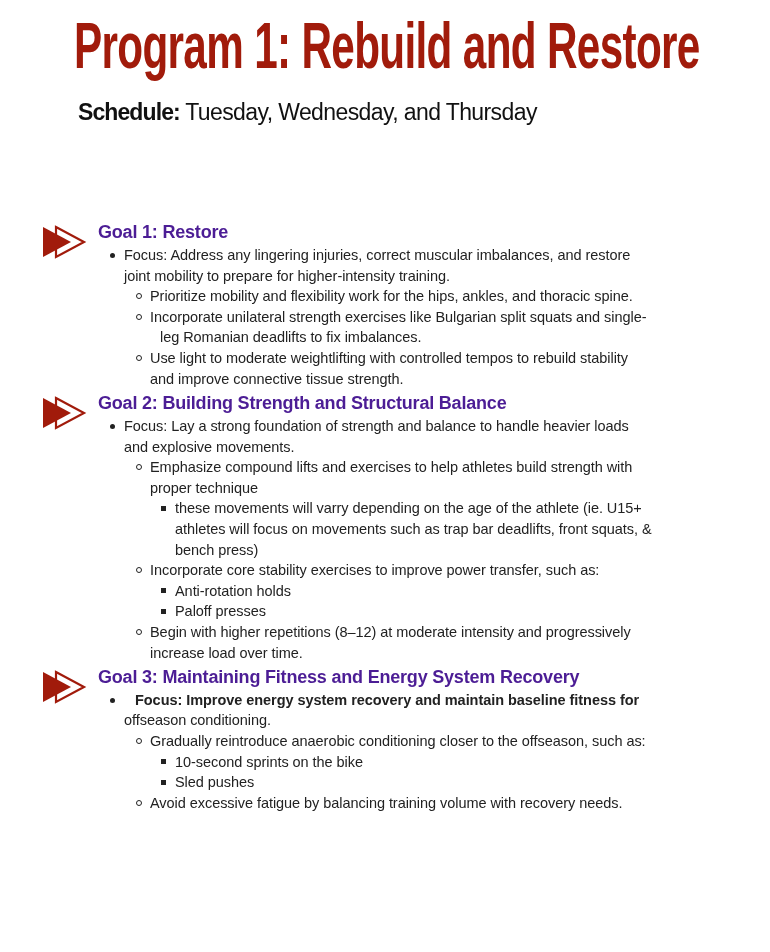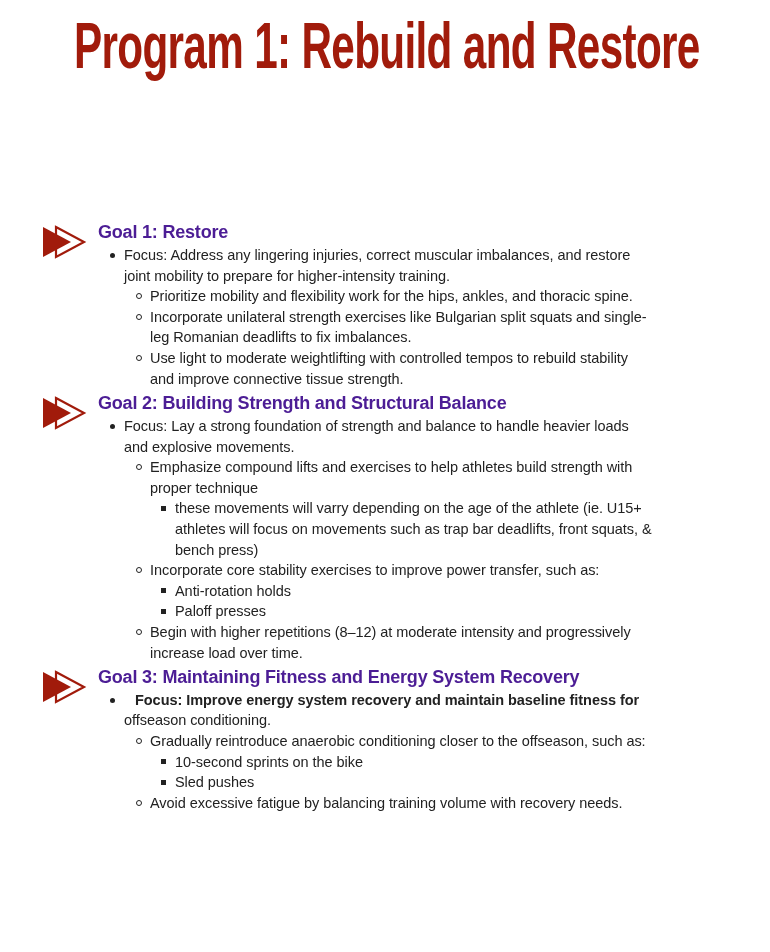--- a/index.html
+++ b/index.html
@@ -21,37 +21,38 @@
   .b1 { position: absolute; width: 5px; height: 5px; border-radius: 50%; background: #222; }
   .b2 { position: absolute; width: 4px; height: 4px; border-radius: 50%; border: 1.2px solid #222; }
   .b3 { position: absolute; width: 5px; height: 5px; background: #222; }
 </style>
 </head>
 <body>
 
 <h1 class="title">Program 1: Rebuild and Restore</h1>
 
 <div class="meta">
+  <div class="meta-row"><span class="lbl">Schedule:</span><span> Tuesday, Wednesday, and Thursday</span></div>
 </div>
 
 <div id="goals">
     <div class="goal" style="top: 221px;">
       <svg class="arrow" viewBox="0 0 46 34" style="top: 4px;">
         <polygon points="14,2 42,17 14,32" fill="#fff" stroke="#a11b0b" stroke-width="2.2" stroke-linejoin="miter"></polygon>
         <polygon points="1,2 29,17 1,32" fill="#a11b0b"></polygon>
       </svg>
       <div class="goal-title" style="top: 0px;">Goal 1: Restore</div>
       <span class="b1" style="left: 110px; top: 31.5px;"></span>
       <div class="line" style="left: 124px; top: 24px;">Focus: Address any lingering injuries, correct muscular imbalances, and restore</div>
       <div class="line" style="left: 124px; top: 44.6px;">joint mobility to prepare for higher-intensity training.</div>
       <span class="b2" style="left: 136px; top: 72px;"></span>
       <div class="line" style="left: 150px; top: 65.2px;">Prioritize mobility and flexibility work for the hips, ankles, and thoracic spine.</div>
       <span class="b2" style="left: 136px; top: 92.6px;"></span>
       <div class="line" style="left: 150px; top: 85.8px;">Incorporate unilateral strength exercises like Bulgarian split squats and single-</div>
-      <div class="line" style="left: 150px; top: 106.4px;">leg Romanian deadlifts to fix imbalances.</div>
+      <div class="line" style="left: 160px; top: 106.4px;">leg Romanian deadlifts to fix imbalances.</div>
       <span class="b2" style="left: 136px; top: 133.8px;"></span>
       <div class="line" style="left: 150px; top: 127px;">Use light to moderate weightlifting with controlled tempos to rebuild stability</div>
       <div class="line" style="left: 150px; top: 147.6px;">and improve connective tissue strength.</div>
     </div>
     <div class="goal" style="top: 392px;">
       <svg class="arrow" viewBox="0 0 46 34" style="top: 4px;">
         <polygon points="14,2 42,17 14,32" fill="#fff" stroke="#a11b0b" stroke-width="2.2" stroke-linejoin="miter"></polygon>
         <polygon points="1,2 29,17 1,32" fill="#a11b0b"></polygon>
       </svg>
       <div class="goal-title" style="top: 0px;">Goal 2: Building Strength and Structural Balance</div>

